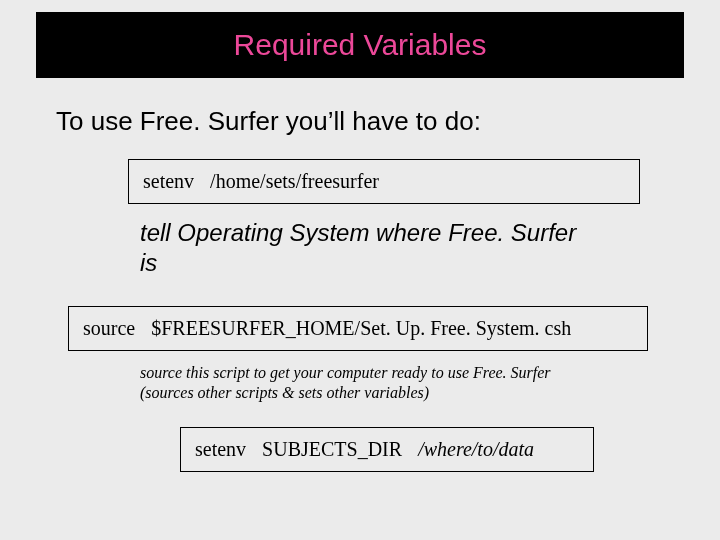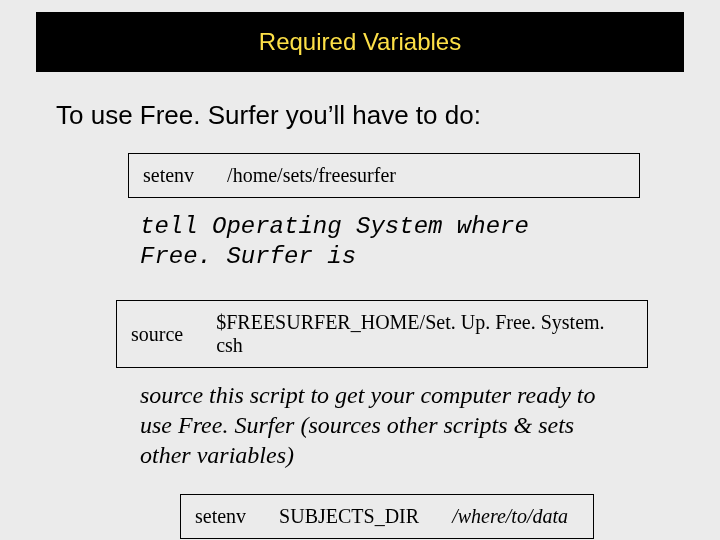--- a/index.html
+++ b/index.html
@@ -11,60 +11,59 @@
     font-family: Arial, Helvetica, sans-serif;
     overflow: hidden;
   }
   .title-bar {
     background: #000;
     margin: 12px 36px 0 36px;
     padding: 16px 0;
     text-align: center;
   }
   .title-bar span {
-    color: #fde047;
-    font-size: 24px;
+    color: #ec4899;
+    font-size: 30px;
     font-family: Arial, Helvetica, sans-serif;
   }
   .subtitle {
     font-size: 26px;
     margin: 28px 0 22px 56px;
     font-family: Arial, Helvetica, sans-serif;
   }
   .code-box {
     border: 1px solid #000;
     background: #ebebeb;
     padding: 10px 14px;
     font-family: "Times New Roman", Times, serif;
     font-size: 20px;
     display: flex;
-    gap: 33px;
+    gap: 16px;
     align-items: center;
   }
   .box1 {
     margin: 0 80px 0 128px;
   }
   .box2 {
-    margin: 0 72px 0 116px;
-    justify-content: space-between;
+    margin: 0 72px 0 68px;
   }
   .box3 {
     margin: 0 126px 0 180px;
   }
   .caption {
-    font-family: Liberation Mono, monospace;
+    font-family: Liberation Sans, sans-serif;
     font-style: italic;
     font-size: 24px;
     margin: 14px 120px 28px 140px;
     line-height: 1.25;
   }
   .caption2 {
     font-family: "Times New Roman", Times, serif;
     font-style: italic;
-    font-size: 24px;
+    font-size: 16px;
     margin: 12px 120px 24px 140px;
     line-height: 1.25;
   }
   .path-italic {
     font-style: italic;
   }
 </style>
 </head>
 <body>
 

